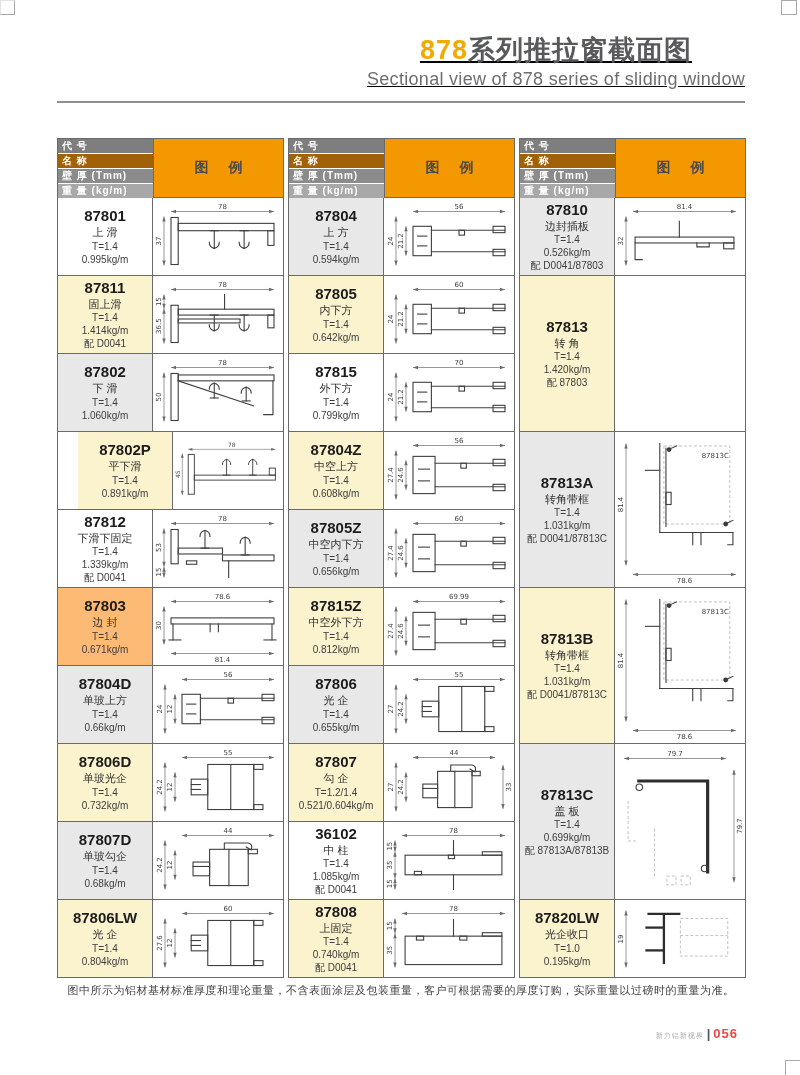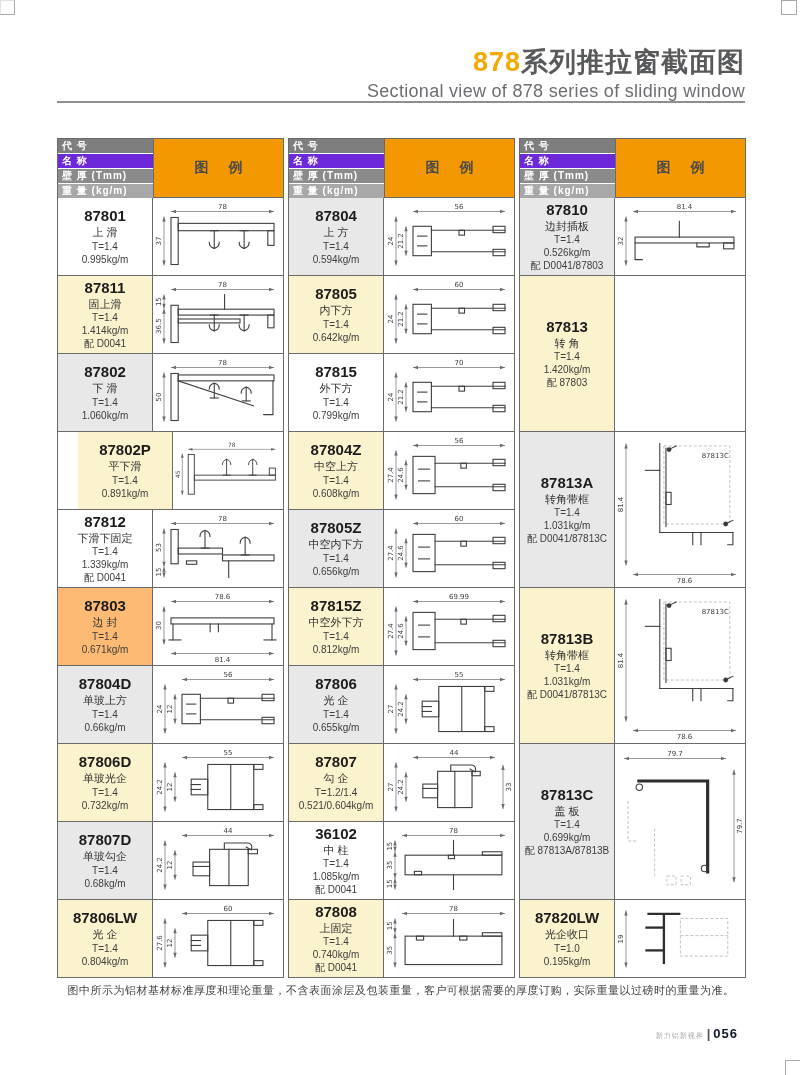--- a/index.html
+++ b/index.html
@@ -3,53 +3,53 @@
 <meta charset="utf-8">
 <style>
   html,body{margin:0;padding:0;}
   body{width:800px;height:1075px;background:#fff;position:relative;
        font-family:"Liberation Sans","DejaVu Sans",sans-serif;overflow:hidden;}
   .crop{position:absolute;background:#fff;border:1px solid #a8a8a8;}
   .crop.tl{left:0;top:0;width:13px;height:13px;border-left-color:#e2e2e2;border-top-color:#e2e2e2;}
   .crop.tr{left:781px;top:0;width:14px;height:13px;}
   .crop.br{left:785px;top:1060px;width:14px;height:14px;}
 
-  .hdr{position:absolute;top:48px;right:55px;text-align:right;}
+  .hdr{position:absolute;top:36px;right:55px;text-align:center;text-decoration:underline;}
   .title{font-size:27px;font-weight:bold;color:#58595b;letter-spacing:1px;line-height:1.1;}
   .title .accent{color:#f2a900;}
   .subtitle{font-size:18px;color:#6d6e71;margin-top:3px;letter-spacing:.3px;}
   .rule{position:absolute;top:101px;left:57px;width:688px;height:2px;background:#8f8f8f;}
 
   .table{position:absolute;left:57px;top:138px;width:690px;display:flex;gap:4px;}
   .cg{width:227px;border:1px solid #6a6a6a;background:#fff;box-sizing:border-box;}
   .thead{display:flex;height:58px;border-bottom:1px solid #6a6a6a;}
   .hlabels{width:95px;display:flex;flex-direction:column;border-right:1px solid #6a6a6a;background:#fff;}
   .hrow{flex:1;color:#fff;font-weight:bold;font-size:10px;letter-spacing:1px;
         display:flex;align-items:center;padding-left:4px;margin-bottom:1px;}
   .hrow:last-child{margin-bottom:0;}
-  .h1{background:#7e7e7e;} .h2{background:#6d28d9;} .h3{background:#8b8b8b;} .h4{background:#a8a8a8;}
+  .h1{background:#7e7e7e;} .h2{background:#a16207;} .h3{background:#8b8b8b;} .h4{background:#a8a8a8;}
   .hlegend{flex:1;background:#f39800;color:#4a4a4a;font-weight:bold;font-size:14px;
            letter-spacing:8px;display:flex;align-items:center;justify-content:center;padding-left:8px;}
   .rows{display:block;}
   .row{display:flex;border-top:1px solid #6a6a6a;box-sizing:content-box;}
   .rows .row:first-child{border-top:none;}
   .cell-label{width:95px;border-right:1px solid #6a6a6a;display:flex;flex-direction:column;
               justify-content:center;align-items:center;text-align:center;box-sizing:border-box;padding:2px;}
   .code{font-weight:bold;font-size:15px;color:#1c1c1c;line-height:1.2;margin-bottom:1px;}
   .pname{font-size:11px;color:#303030;line-height:1.25;}
   .meta{font-size:10px;color:#3d3d3d;line-height:1.3;}
   .cell-illus{flex:1;background:#fff;position:relative;overflow:hidden;}
   .cell-illus svg{position:absolute;inset:0;font-family:"DejaVu Sans",sans-serif;}
 
   .note{position:absolute;top:983px;left:57px;width:688px;text-align:center;
         font-size:11px;color:#3f3f3f;letter-spacing:.5px;}
   .pagefoot{position:absolute;top:1026px;right:62px;display:flex;align-items:baseline;gap:3px;}
   .brand{font-size:7px;color:#a9a9a9;letter-spacing:1px;}
   .psep{font-size:13px;color:#555;font-weight:bold;}
-  .pnum{font-size:13px;font-weight:bold;color:#0f172a;letter-spacing:1px;}
+  .pnum{font-size:13px;font-weight:bold;color:#ef4444;letter-spacing:1px;}
 </style>
 </head>
 <body>
 
 <div class="page">
   <div class="crop tl"></div>
   <div class="crop tr"></div>
   <div class="crop br"></div>
 
   <div class="hdr">

